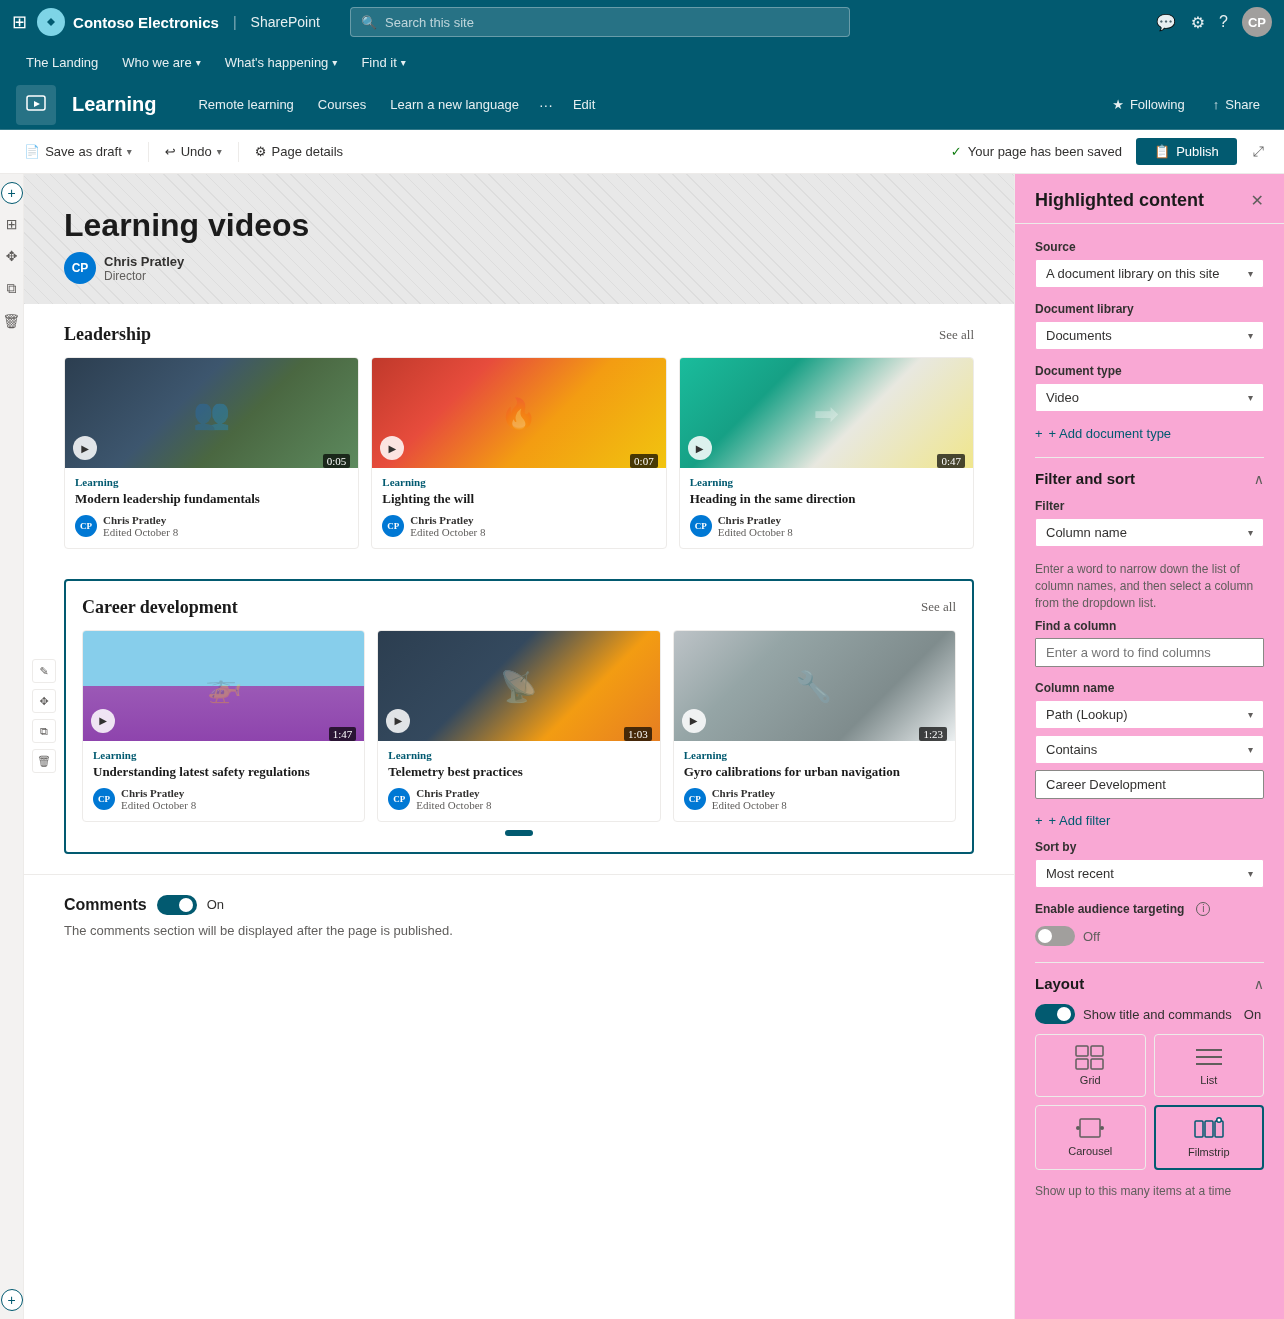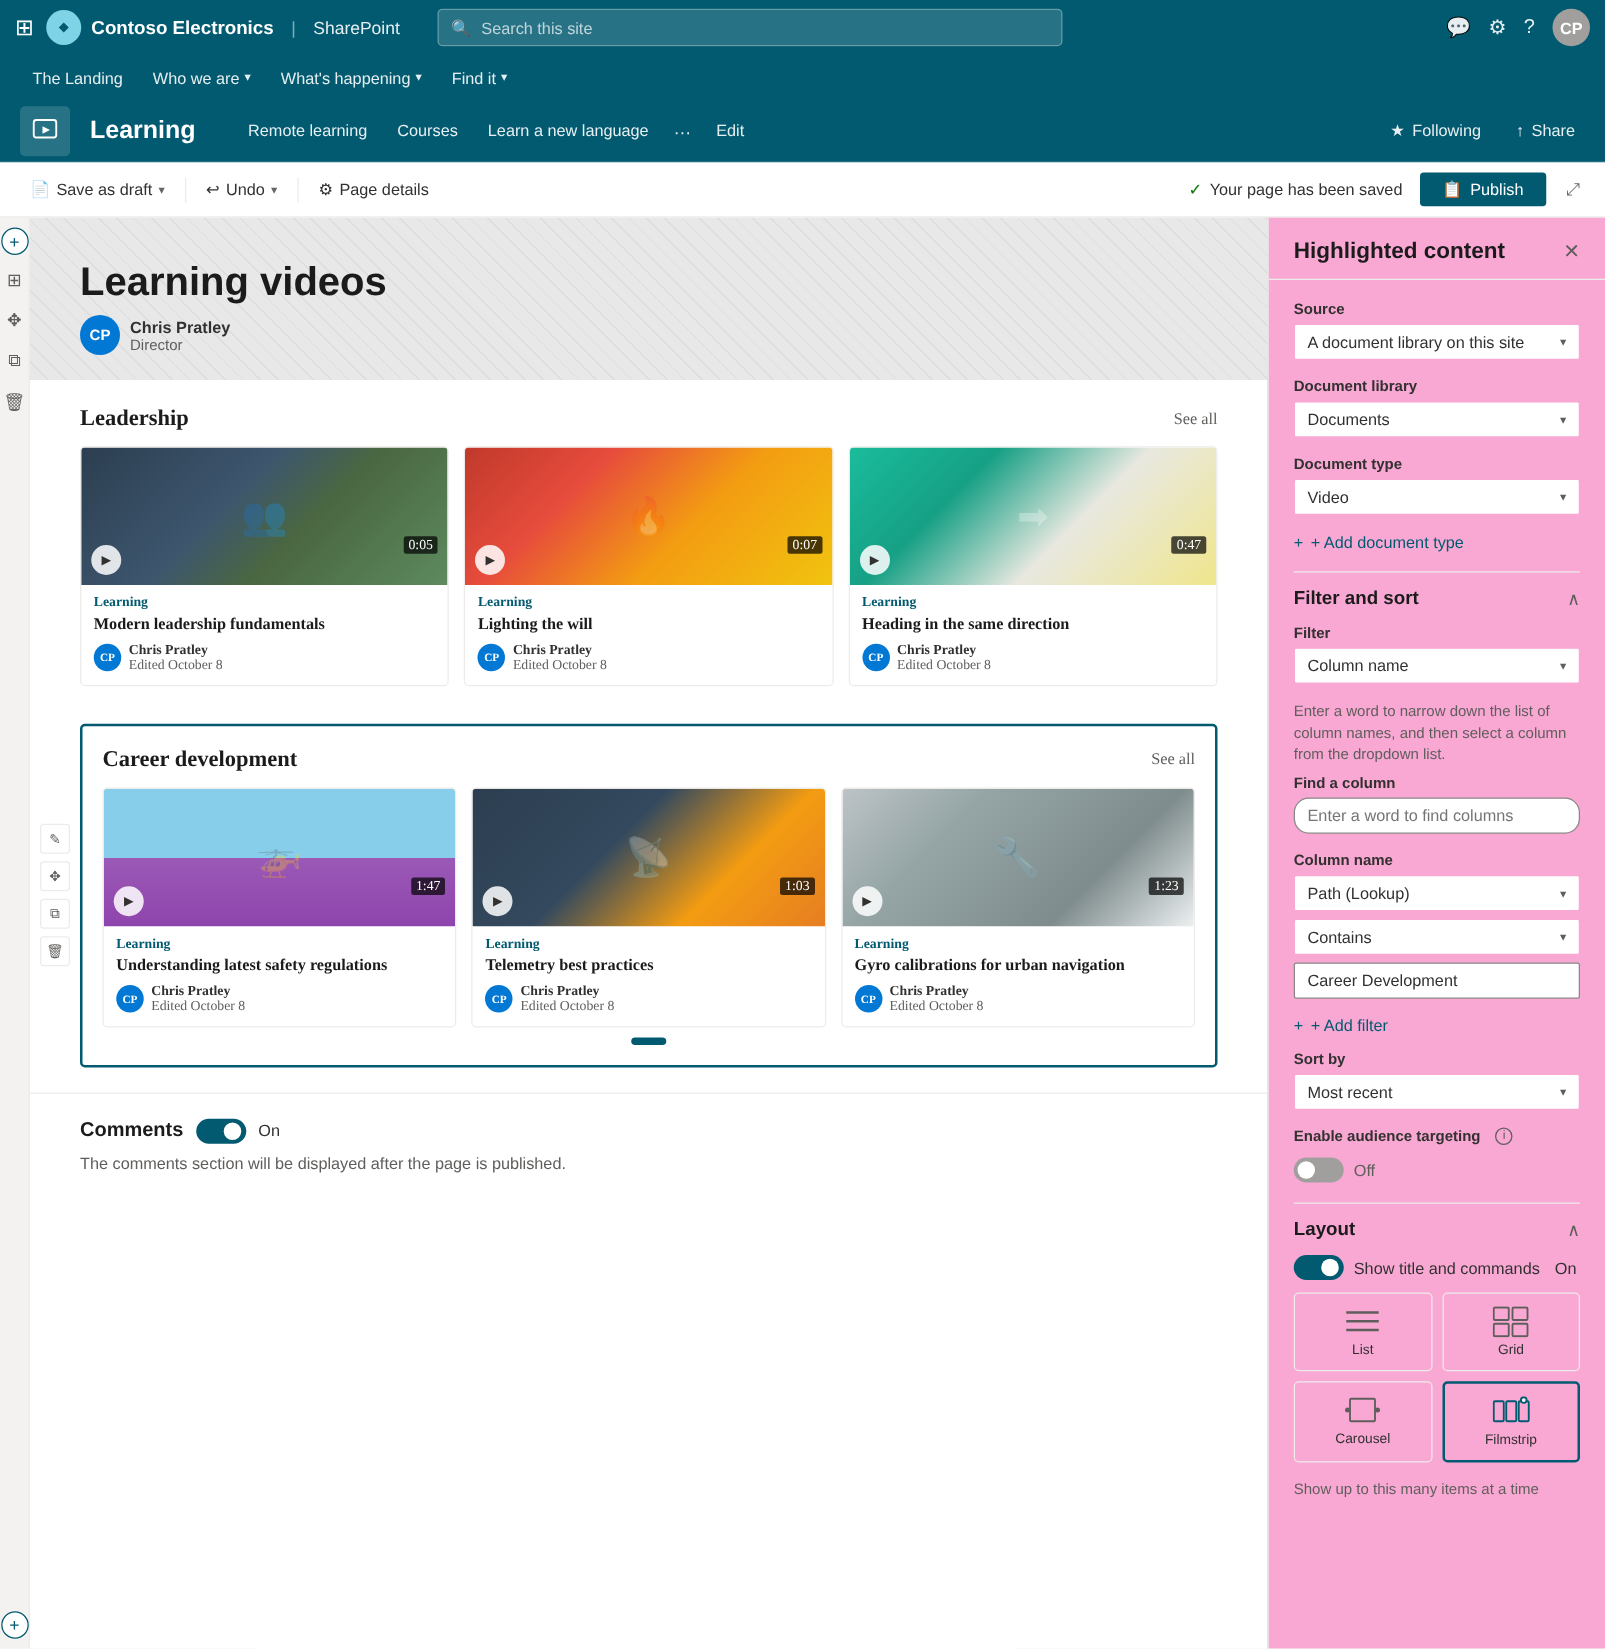--- a/index.html
+++ b/index.html
@@ -191,21 +191,21 @@
       width: 24px;
       height: 24px;
       background: rgba(255,255,255,0.85);
       border-radius: 50%;
       display: flex; align-items: center; justify-content: center;
       font-size: 10px;
       color: #323130;
     }
     .video-duration {
       position: absolute;
-      bottom: 25px;
+      bottom: 0;
       right: 8px;
       background: rgba(0,0,0,0.7);
       color: white;
       font-size: 11px;
       padding: 1px 4px;
       border-radius: 2px;
     }
     .video-info { padding: 8px 10px 10px; }
     .video-tag { font-size: 11px; color: #025a70; font-weight: 600; margin-bottom: 3px; }
     .video-title { font-size: 13px; font-weight: 600; color: #1b1b1b; margin-bottom: 6px; line-height: 1.3; }
@@ -301,21 +301,21 @@
       border-top: 1px solid #edebe9;
     }
     .rp-section-title { font-size: 15px; font-weight: 600; color: #1b1b1b; }
     .rp-collapse { font-size: 14px; color: #605e5c; cursor: pointer; }
 
     .rp-helper-text { font-size: 12px; color: #605e5c; margin-bottom: 8px; line-height: 1.4; }
 
     .rp-input {
       width: 100%;
       border: 1px solid #8a8886;
-      border-radius: 12px;
+      border-radius: 1px;
       padding: 6px 10px;
       font-size: 13px;
       color: #605e5c;
       background: white;
       outline: none;
     }
 
     .rp-text-input {
       width: 100%;
       border: 1px solid #8a8886;
@@ -778,35 +778,35 @@
         <span class="rp-toggle-label">
           <span>Show title and commands</span>
         </span>
         <span style="font-size:13px; color:#323130; margin-left:4px;">On</span>
       </div>
 
       <div class="layout-grid">
 
         <div class="layout-option">
           <svg width="30" height="25" viewBox="0 0 30 25">
-            <line x1="2" y1="5" x2="28" y2="5" stroke="#605e5c" stroke-width="2"></line>
-            <line x1="2" y1="12" x2="28" y2="12" stroke="#605e5c" stroke-width="2"></line>
-            <line x1="2" y1="19" x2="28" y2="19" stroke="#605e5c" stroke-width="2"></line>
-          </svg>
-          <span class="layout-label">List</span>
-        </div>
-
-        <div class="layout-option">
-          <svg width="30" height="25" viewBox="0 0 30 25">
             <rect x="1" y="1" width="12" height="10" rx="1" fill="none" stroke="#605e5c" stroke-width="1.5"></rect>
             <rect x="16" y="1" width="12" height="10" rx="1" fill="none" stroke="#605e5c" stroke-width="1.5"></rect>
             <rect x="1" y="14" width="12" height="10" rx="1" fill="none" stroke="#605e5c" stroke-width="1.5"></rect>
             <rect x="16" y="14" width="12" height="10" rx="1" fill="none" stroke="#605e5c" stroke-width="1.5"></rect>
           </svg>
           <span class="layout-label">Grid</span>
+        </div>
+
+        <div class="layout-option">
+          <svg width="30" height="25" viewBox="0 0 30 25">
+            <line x1="2" y1="5" x2="28" y2="5" stroke="#605e5c" stroke-width="2"></line>
+            <line x1="2" y1="12" x2="28" y2="12" stroke="#605e5c" stroke-width="2"></line>
+            <line x1="2" y1="19" x2="28" y2="19" stroke="#605e5c" stroke-width="2"></line>
+          </svg>
+          <span class="layout-label">List</span>
         </div>
 
         <div class="layout-option">
           <svg width="30" height="25" viewBox="0 0 30 25">
             <rect x="5" y="3" width="20" height="18" rx="1" fill="none" stroke="#605e5c" stroke-width="1.5"></rect>
             <circle cx="3" cy="12" r="2" fill="#605e5c"></circle>
             <circle cx="27" cy="12" r="2" fill="#605e5c"></circle>
           </svg>
           <span class="layout-label">Carousel</span>
         </div>

